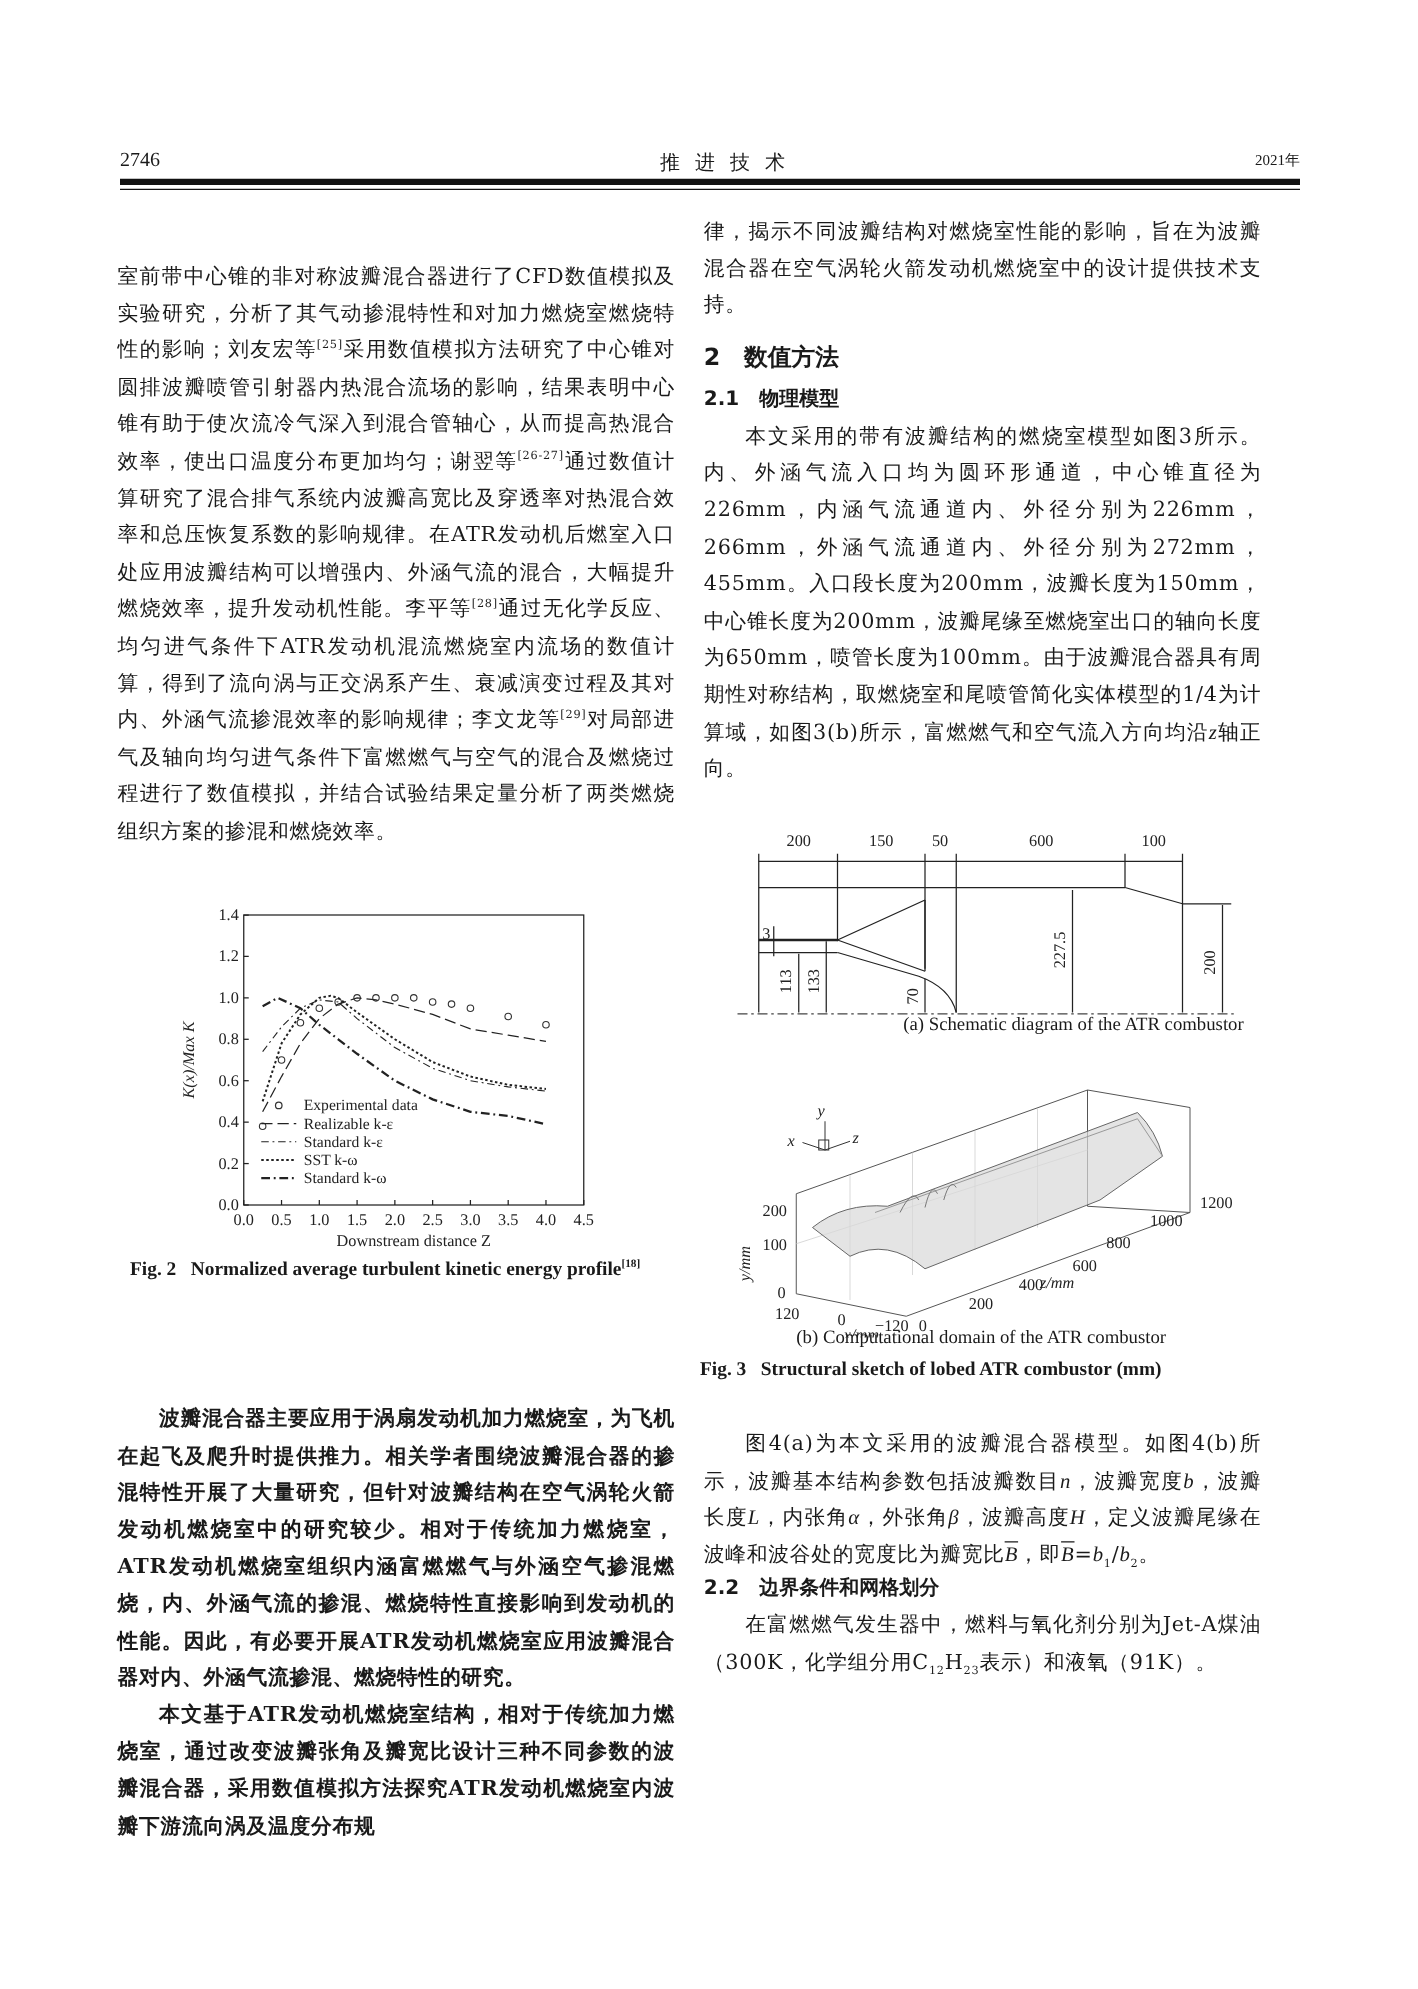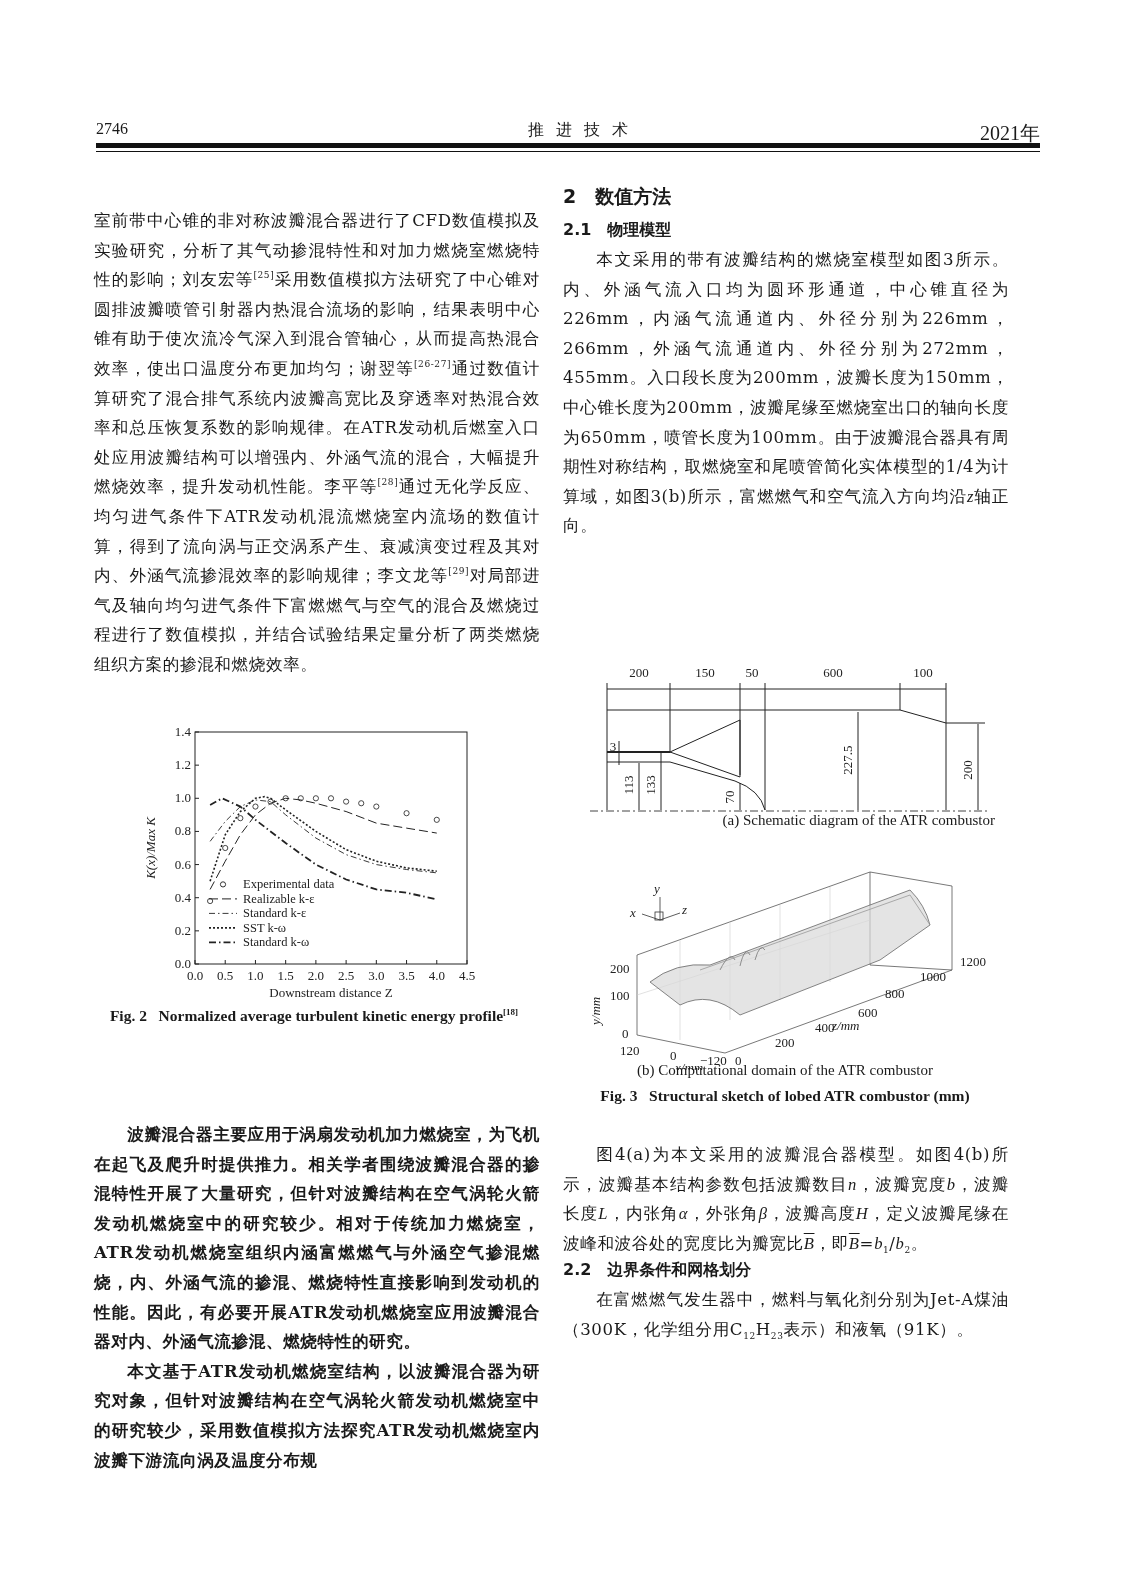--- a/index.html
+++ b/index.html
@@ -1,35 +1,35 @@
 <!DOCTYPE html>
 <html><head>
 <meta charset="utf-8">
 <style>
   html, body { margin:0; padding:0; background:#ffffff; }
   body { width:1134px; height:1591px; position:relative; overflow:hidden;
          font-family:"DejaVu Serif", "Liberation Serif", serif; color:#1a1a1a; }
   .hdr { position:absolute; left:96px; top:120px; width:944px; height:24px; }
   .hdr .pg { position:absolute; left:0; top:0; font-size:16px; font-family:"Liberation Serif", serif; }
   .hdr .jn { position:absolute; left:16px; width:944px; top:0; text-align:center; font-size:16px; letter-spacing:12px; }
-  .hdr .yr { position:absolute; right:0; top:0; font-size:20px; font-family:"Liberation Serif", serif; }
+  .hdr .yr { position:absolute; right:0; top:0; font-size:12px; font-family:"Liberation Serif", serif; }
   .rule1 { position:absolute; left:96px; top:143px; width:944px; height:5px; background:#111; }
   .rule2 { position:absolute; left:96px; top:151px; width:944px; height:1px; background:#111; }
   .col { position:absolute; width:446px; }
   .col.left { left:94px;margin-top:36px; }
   .col.right { left:563px; }
   .para { font-size:16.6px; line-height:29.6px; text-align:justify; text-align-last:left; margin:0; letter-spacing:0.6px; }
   .para.indent { text-indent:2em; }
   sup { font-size:9px; line-height:0; vertical-align:super; }
   sub { font-size:9px; line-height:0; }
   .h2 { font-family:"DejaVu Sans", sans-serif; font-weight:bold; font-size:19px; margin:0; }
   .h3 { font-family:"DejaVu Sans", sans-serif; font-weight:bold; font-size:16px; margin:0; }
   .ital { font-style:italic; font-family:"Liberation Serif", serif; }
   .cap-en { font-family:"Liberation Serif", serif; font-size:15px; text-align:center; }
-  .figcap { font-family:"Liberation Serif", serif; font-weight:bold; font-size:15.5px; text-align:center; line-height:24px; }
+  .figcap { font-family:"Liberation Serif", serif; font-weight:bold; font-size:15.5px; line-height:24px; }
   svg text { font-family:"Liberation Serif", serif; }
   .ovl { position:absolute; }
 </style>
 </head>
 <body>
 
 <div class="hdr">
   <span class="pg">2746</span>
   <span class="jn">推进技术</span>
   <span class="yr">2021年</span>
@@ -113,24 +113,25 @@
       <line x1="69" y1="220.4" x2="97" y2="220.4" stroke="#222" stroke-width="1.8" stroke-dasharray="7,3,1.5,3"></line>
       <text x="103" y="224.4" font-size="12.5" fill="#222">Standard k-ω</text>
     </svg>
 </div>
 <div class="ovl figcap" style="left:104px; top:1004px; width:420px;">
   <span>Fig. 2</span>&nbsp;&nbsp;&nbsp;<span>Normalized average turbulent kinetic energy profile</span><sup>[18]</sup>
 </div>
 
 <div class="col left" style="top:1084px;font-weight:bold;">
   <p class="para indent">波瓣混合器主要应用于涡扇发动机加力燃烧室，为飞机在起飞及爬升时提供推力。相关学者围绕波瓣混合器的掺混特性开展了大量研究，但针对波瓣结构在空气涡轮火箭发动机燃烧室中的研究较少。相对于传统加力燃烧室，ATR发动机燃烧室组织内涵富燃燃气与外涵空气掺混燃烧，内、外涵气流的掺混、燃烧特性直接影响到发动机的性能。因此，有必要开展ATR发动机燃烧室应用波瓣混合器对内、外涵气流掺混、燃烧特性的研究。</p>
-  <p class="para indent">本文基于ATR发动机燃烧室结构，以波瓣混合器为研究对象，但针对波瓣结构在空气涡轮火箭发动机燃烧室中的研究较少，采用数值模拟方法探究ATR发动机燃烧室内波瓣下游流向涡及温度分布规</p>
+  <p class="para indent">本文基于ATR发动机燃烧室结构，相对于传统加力燃烧室，通过改变波瓣张角及瓣宽比设计三种不同参数的波瓣混合器，采用数值模拟方法探究ATR发动机燃烧室内波瓣下游流向涡及温度分布规</p>
 </div>
 
 <div class="col right" style="top:170px;">
+  <p class="para">律，揭示不同波瓣结构对燃烧室性能的影响，旨在为波瓣混合器在空气涡轮火箭发动机燃烧室中的设计提供技术支持。</p>
   <p class="h2" style="margin-top:14px; margin-bottom:10px;">2　数值方法</p>
   <p class="h3" style="margin-bottom:4px;">2.1　物理模型</p>
   <p class="para indent"><span>本文采用的带有波瓣结构的燃烧室模型如图3所示。内、外涵气流入口均为圆环形通道，中心锥直径为226mm，内涵气流通道内、外径分别为226mm，266mm，外涵气流通道内、外径分别为272mm，455mm。入口段长度为200mm，波瓣长度为150mm，中心锥长度为200mm，波瓣尾缘至燃烧室出口的轴向长度为650mm，喷管长度为100mm。由于波瓣混合器具有周期性对称结构，取燃烧室和尾喷管简化实体模型的1/4为计算域，如图3(b)所示，富燃燃气和空气流入方向均沿</span><span class="ital">z</span><span>轴正向。</span></p>
 </div>
 
 <div class="ovl" style="left:575px; top:655px; width:420px; height:160px;">
   <svg width="420" height="160" viewBox="0 0 420 160">
     <g stroke="#222" stroke-width="1" fill="none">
 
       <line x1="32" y1="28" x2="32" y2="155"></line>

